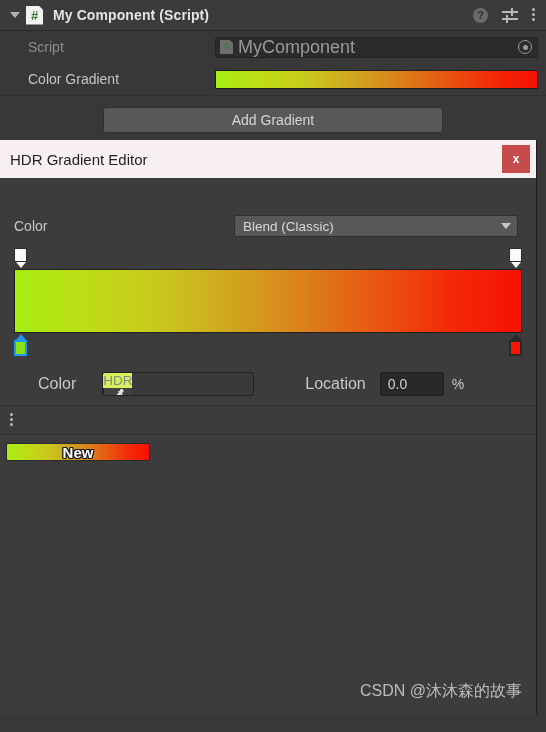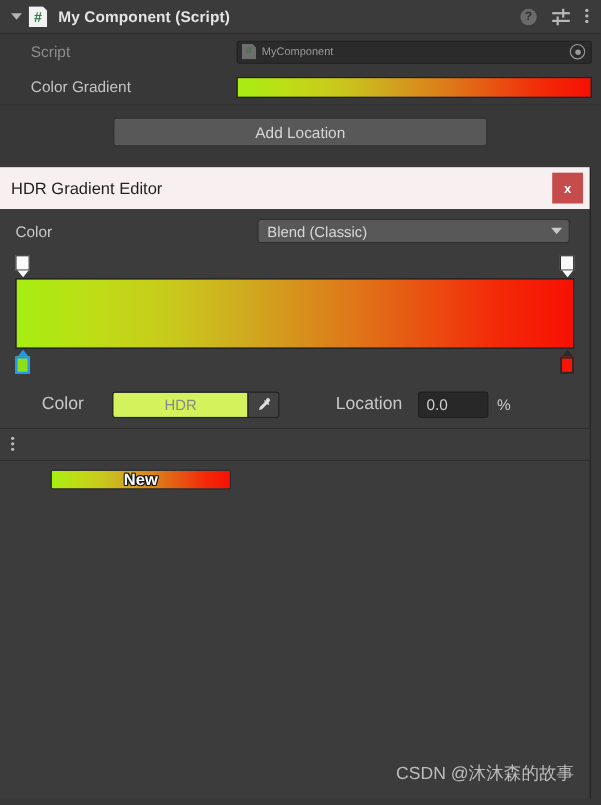--- a/index.html
+++ b/index.html
@@ -106,21 +106,21 @@
     width: 13px; height: 14px; position: relative; margin-right: 5px; flex:0 0 auto;
   }
   .objfield .mini-cs .page {
     position: absolute; inset: 0; background: #6E6E6E;
     clip-path: polygon(0 0, 74% 0, 100% 24%, 100% 100%, 0 100%);
   }
   .objfield .mini-cs .hash {
     position: absolute; inset: 0; display:flex; align-items:center; justify-content:center;
     color:#3C7A48; font: bold 10px "Liberation Sans", sans-serif; line-height:1;
   }
-  .objfield .oname { flex: 1 1 auto; font-size: 10px; color: #9A9A9A; }
+  .objfield .oname { flex: 1 1 auto; font-size: 18px; color: #9A9A9A; }
   .picker {
     width: 14px; height: 14px; border-radius: 50%;
     border: 1.4px solid #9A9A9A;
     display: flex; align-items: center; justify-content: center;
     margin-right: 2px;
   }
   .picker i { width: 5px; height: 5px; border-radius: 50%; background: #9A9A9A; }
 
   .grad-field {
     flex: 1 1 auto;
@@ -140,25 +140,25 @@
     border: 1px solid #303030;
     border-radius: 3px;
     color: #D6D6D6;
     font-size: 14px;
     display: flex; align-items: center; justify-content: center;
   }
 
   
   .gewin {
     position: absolute;
-    left: 0; top: 152px;
+    left: 0; top: 140px;
     width: 537px; height: 574px;
     background: #3C3C3C;
     border-right: 1px solid #1F1F1F;
-    display: flex; flex-direction: column;
+    display: flex; flex-direction: column; gap: 28px;
   }
   .ge-titlebar {
     height: 38px;
     background: #F8F0F0;
     display: flex; align-items: center;
     padding-left: 10px;
     flex: 0 0 auto;
     position: relative;
   }
   .ge-title { font-size: 15px; color: #232323; }
@@ -237,27 +237,28 @@
   .ckey.sel .tip { border-bottom-color: #2196F3; }
   .ckey.sel .body { border-color: #2196F3; }
 
   .color-row {
     height: 42px;
     display: flex; align-items: center;
     padding-left: 38px;
   }
   .lbl { font-size: 16px; color: #C8C8C8; }
   .color-swatch-wrap {
-    display: flex; align-items: flex-end;
+    display: flex; align-items: flex-start;
     margin-left: 26px;
     width: 152px; height: 24px;
     border: 1px solid #222;
     border-radius: 3px;
     overflow: hidden;
     background: #3A3A3A;
+    flex-direction: column;
   }
   .color-swatch {
     flex: 1 1 auto; height: 100%;
     display: flex; align-items: center; justify-content: center;
     font-size: 13.5px; color: #888888;
   }
   .eyedrop {
     width: 28px; height: 100%;
     background: #424242;
     border-left: 1px solid #222;
@@ -283,24 +284,23 @@
     padding: 0 14px 0 10px;
     border-top: 1px solid #2E2E2E;
     border-bottom: 1px solid #2E2E2E;
     background: #3C3C3C;
   }
   .presets-hdr .ptitle { flex: 1 1 auto; font-size: 14px; color: #C8C8C8; }
 
   .presets-body { flex: 1 1 auto; padding: 8px 0 0 6px; }
   .preset-item {
     position: relative;
-    width: 164px; height: 18px;
+    width: 144px; height: 18px;
     border: 1px solid #2A2A2A;
     border-radius: 2px;
-    margin-left: 40px;
   }
   .preset-item .pname {
     position: absolute; inset: 0;
     display: flex; align-items: center; justify-content: center;
     font: bold 15px "Liberation Sans", sans-serif;
     color: #FFFFFF;
     text-shadow: -1px 0 #1A1A1A, 1px 0 #1A1A1A, 0 -1px #1A1A1A, 0 1px #1A1A1A,
                  -1px -1px #1A1A1A, 1px 1px #1A1A1A, 1px -1px #1A1A1A, -1px 1px #1A1A1A;
   }
 
@@ -354,21 +354,21 @@
         </div>
     </div>
   </div>
 
   <div class="row">
     <div class="row-label">Color Gradient</div>
     <div class="grad-field" id="inspGrad" style="background: linear-gradient(to right, rgb(166, 238, 18) 0%, rgb(190, 221, 22) 14%, rgb(201, 201, 28) 28%, rgb(208, 168, 31) 42%, rgb(220, 126, 26) 58%, rgb(232, 85, 18) 72%, rgb(243, 42, 8) 86%, rgb(247, 16, 3) 100%);"></div>
   </div>
 
   <div class="addcomp-wrap">
-    <div class="addcomp">Add Location</div>
+    <div class="addcomp">Add Gradient</div>
   </div>
 </div>
 
 <div class="gewin">
 
   <div class="ge-titlebar">
     <div class="ge-title">HDR Gradient Editor</div>
     <div class="ge-close">x</div>
   </div>
 

